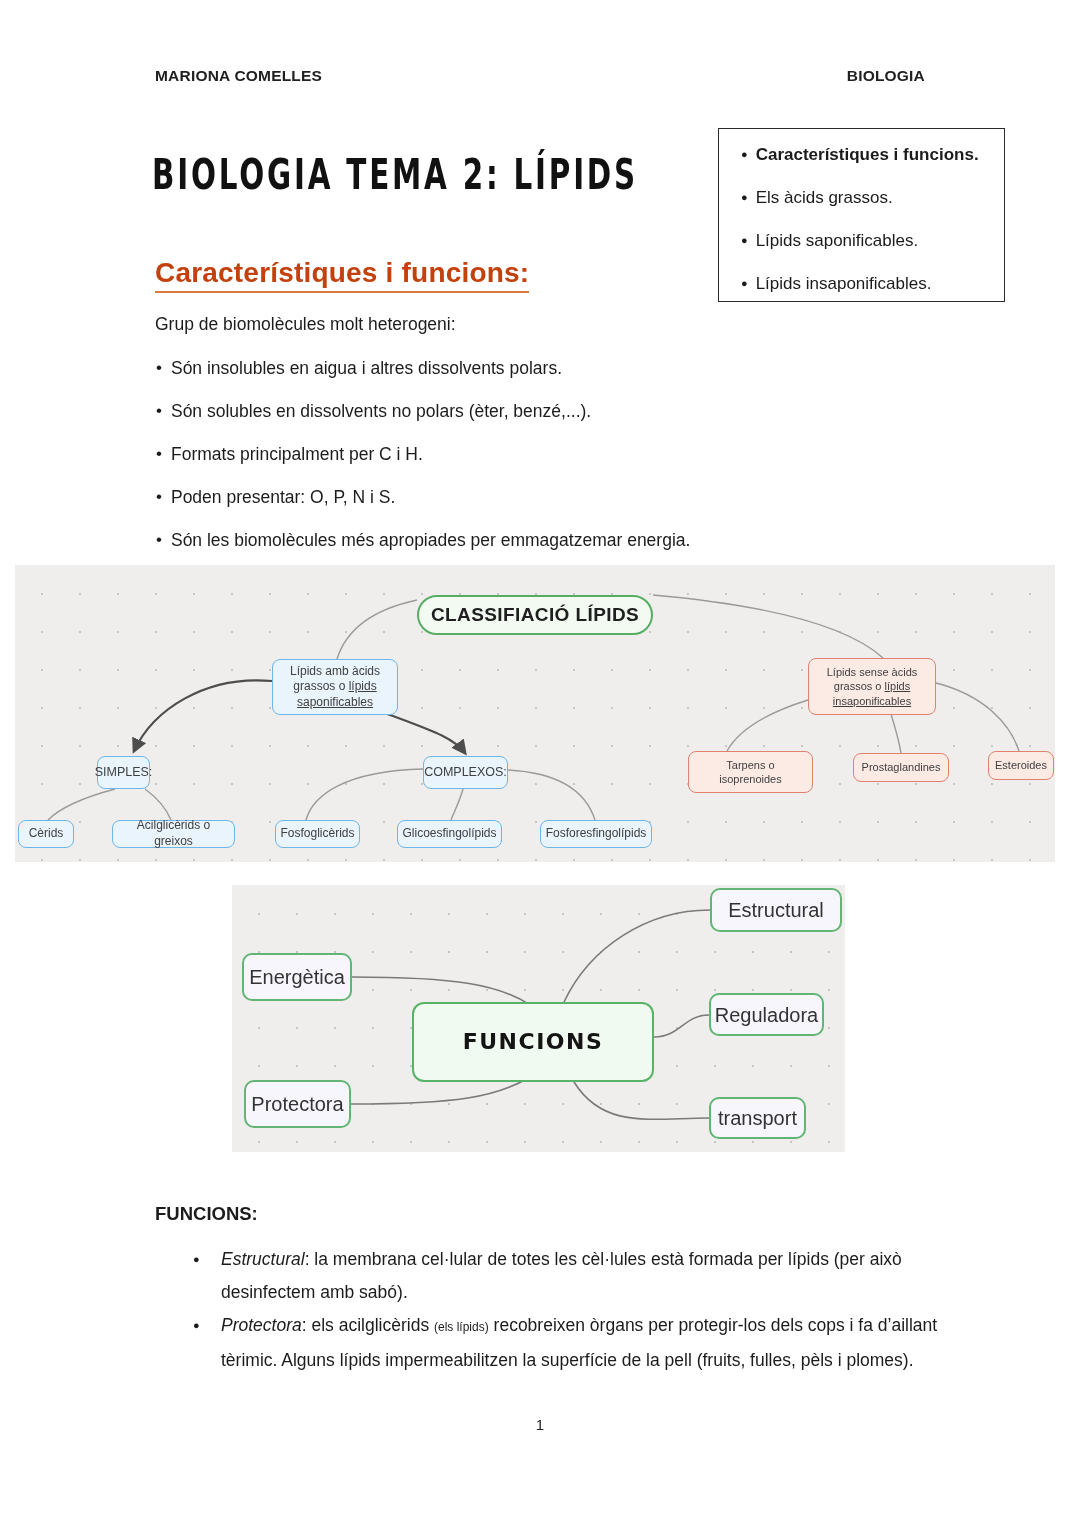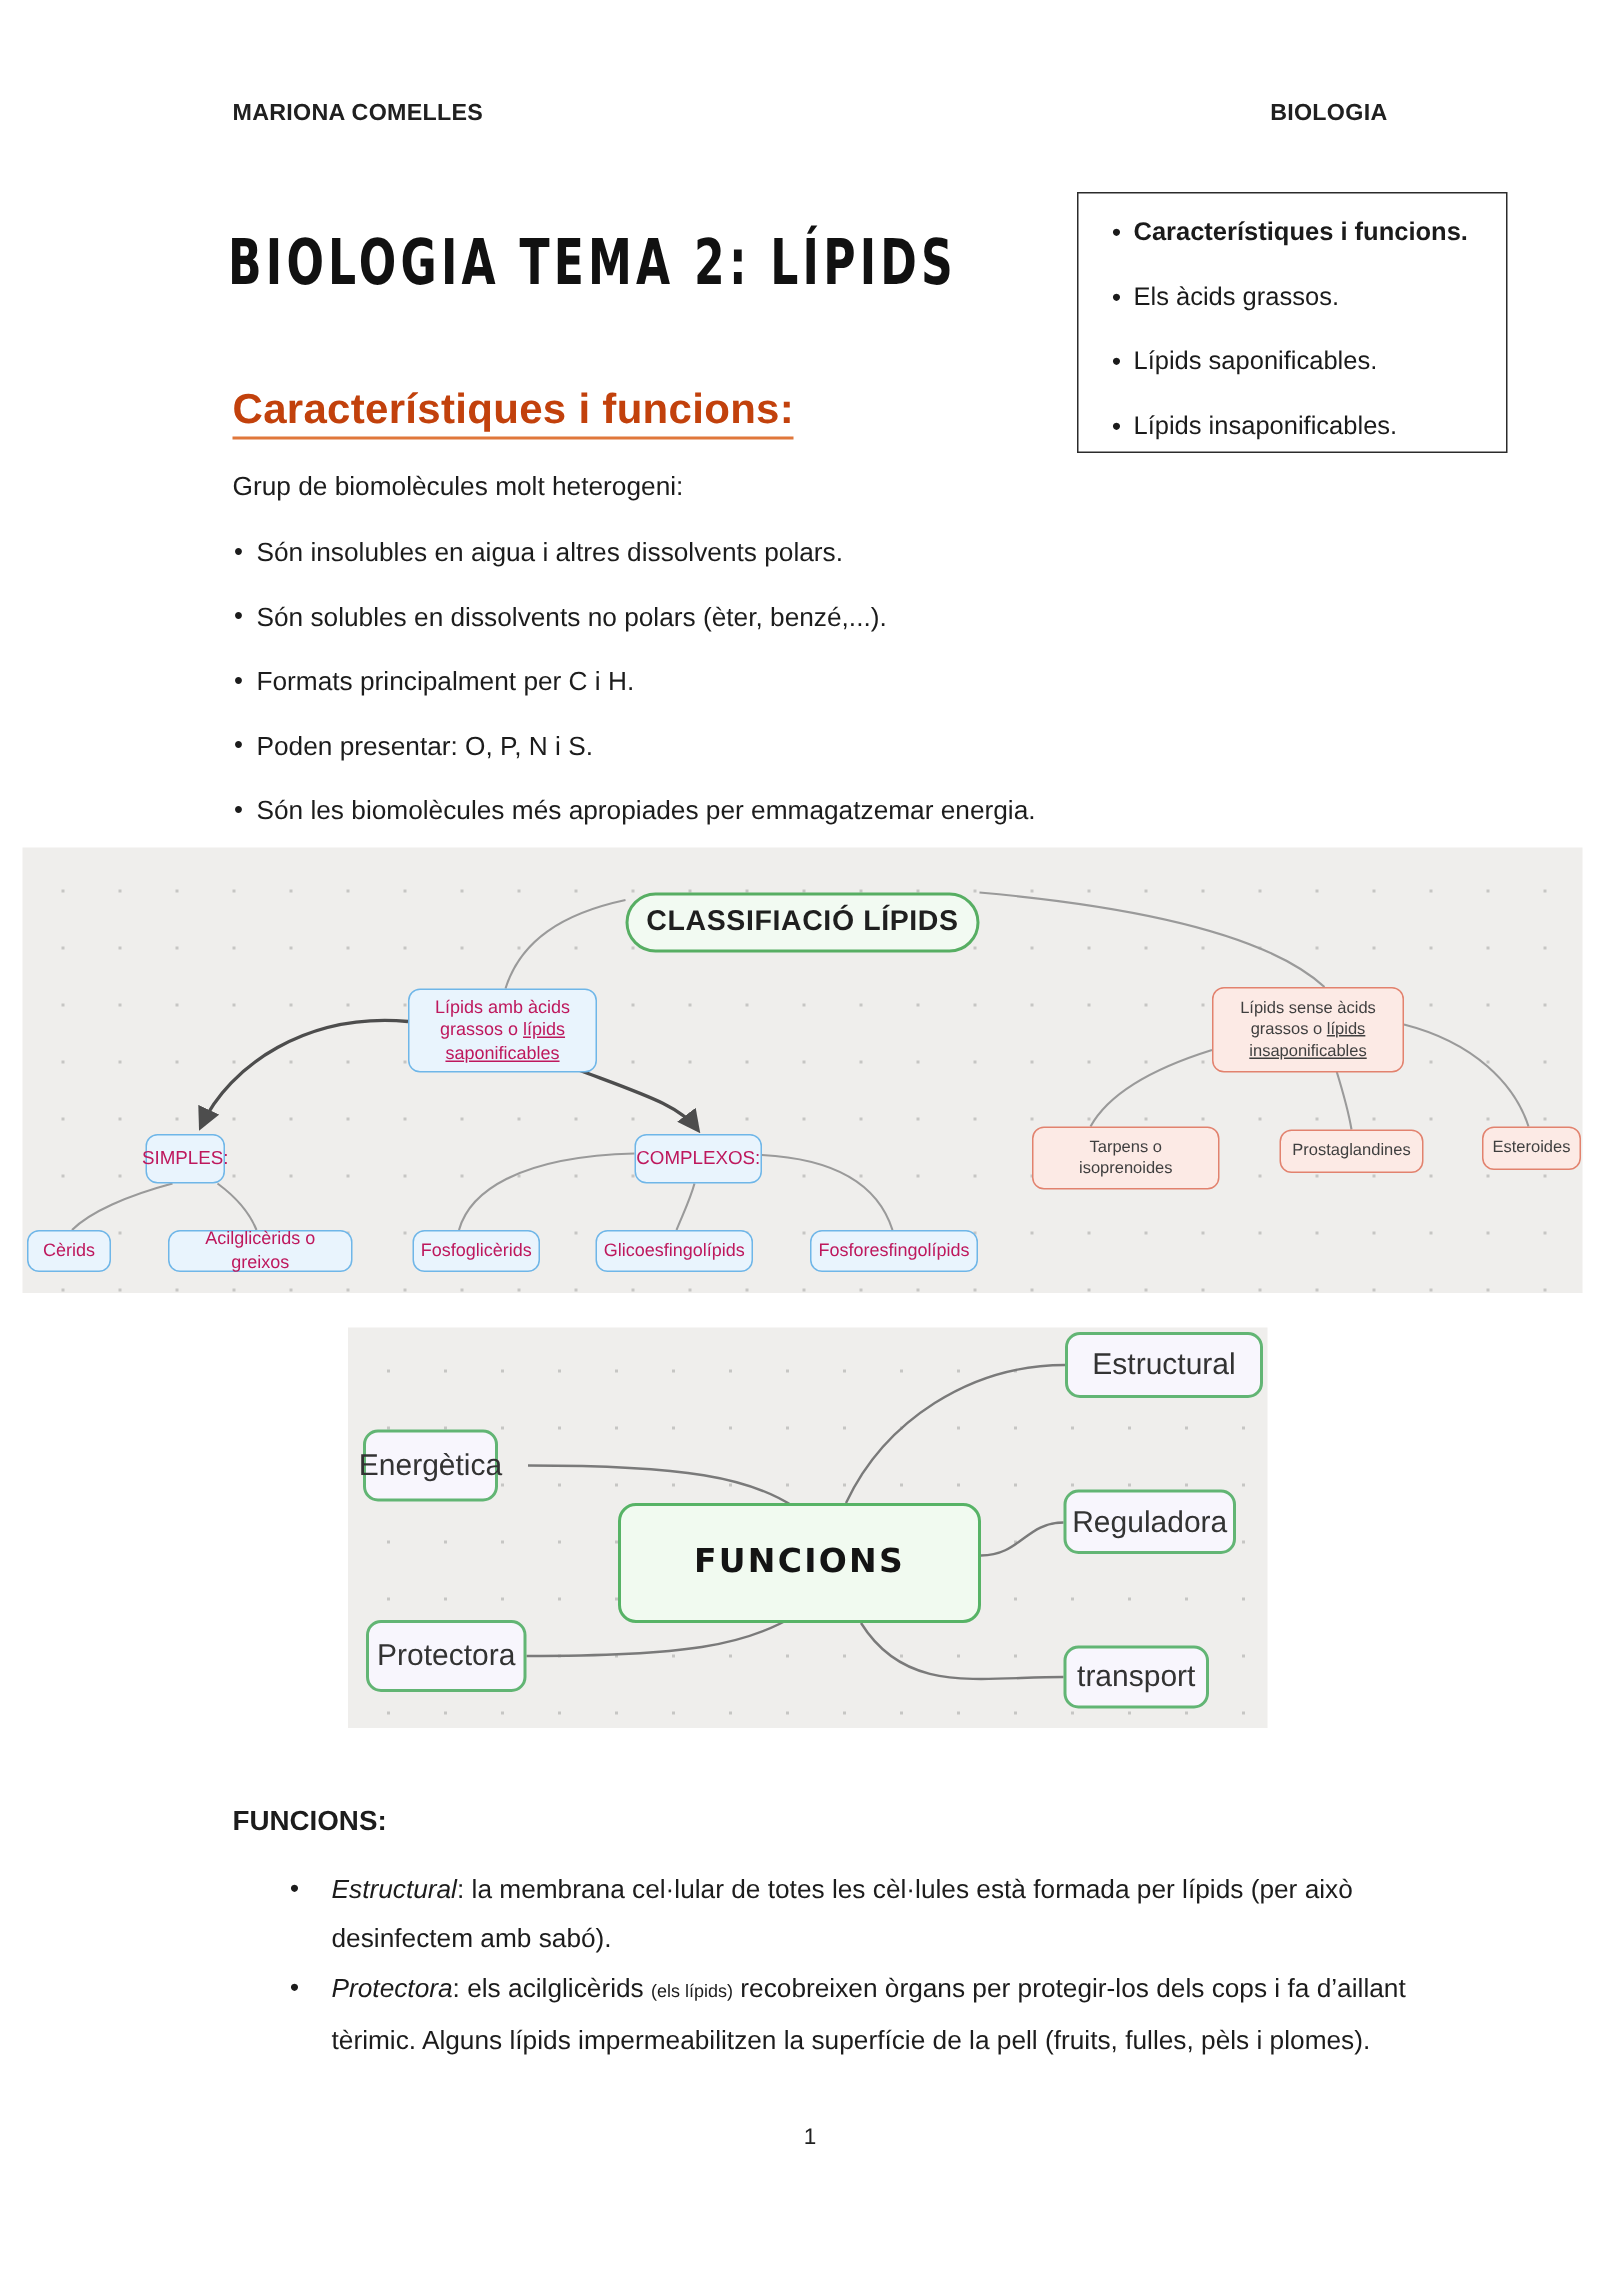--- a/index.html
+++ b/index.html
@@ -55,21 +55,21 @@
 
   .mm-node {
     position:absolute; box-sizing:border-box; display:flex; align-items:center; justify-content:center;
     text-align:center; border-radius:8px; line-height:1.3;
   }
   
   .mm1-title {
     background:#f2faf2; border:2px solid #57ae63; border-radius:10px;
     font-weight:700; font-size:19px; color:#1f1f1f; letter-spacing:0.4px;
   }
-  .mm1-blue { background:#e9f4fd; border:1.6px solid #6fb6e8; color:#be185d; font-size:12px; padding:4px 5px;justify-content:center; }
+  .mm1-blue { background:#e9f4fd; border:1.6px solid #6fb6e8; color:#404040; font-size:12px; padding:4px 5px;justify-content:center; }
   .mm1-red  { background:#fceae5; border:1.6px solid #e2826e; color:#3f3f3f; font-size:11px; padding:2px 5px; }
   .mm1-label { font-size:12.5px; }
   .u { text-decoration:underline; }
 
   
   .mm2-center {
     background:#f1faf0; border:2.5px solid #57b366; border-radius:12px;
     font-family:"DejaVu Sans", sans-serif; font-weight:700; font-size:22px;
     letter-spacing:1.5px; color:#141414;
   }
@@ -200,21 +200,21 @@
         <path d="M120,92 C225,92 268,100 298,120"></path>
         <path d="M119,219 C225,219 265,212 298,192"></path>
         <path d="M332,117 C358,62 415,25 478,25"></path>
         <path d="M422,152 C448,152 452,130 477,130"></path>
         <path d="M342,197 C372,245 420,233 477,233"></path>
       </g>
     </svg>
 
     <div class="mm-node mm2-center" style="left:180px; top:117px; width:242px; height:80px;">FUNCIONS</div>
 
-    <div class="mm-node mm2-leaf" style="left:10px; top:68px; width:90px; height:48px;">Energètica</div>
+    <div class="mm-node mm2-leaf" style="left:10px; top:68px; width:110px; height:48px;">Energètica</div>
     <div class="mm-node mm2-leaf" style="left:12px; top:195px; width:107px; height:48px;">Protectora</div>
     <div class="mm-node mm2-leaf" style="left:478px; top:3px; width:132px; height:44px;">Estructural</div>
     <div class="mm-node mm2-leaf" style="left:477px; top:108px; width:115px; height:43px;">Reguladora</div>
     <div class="mm-node mm2-leaf" style="left:477px; top:212px; width:97px; height:42px;">transport</div>
   </div>
 
   <div class="func-heading">FUNCIONS:</div>
 
   <div class="func-list">
     <div class="func-item">

